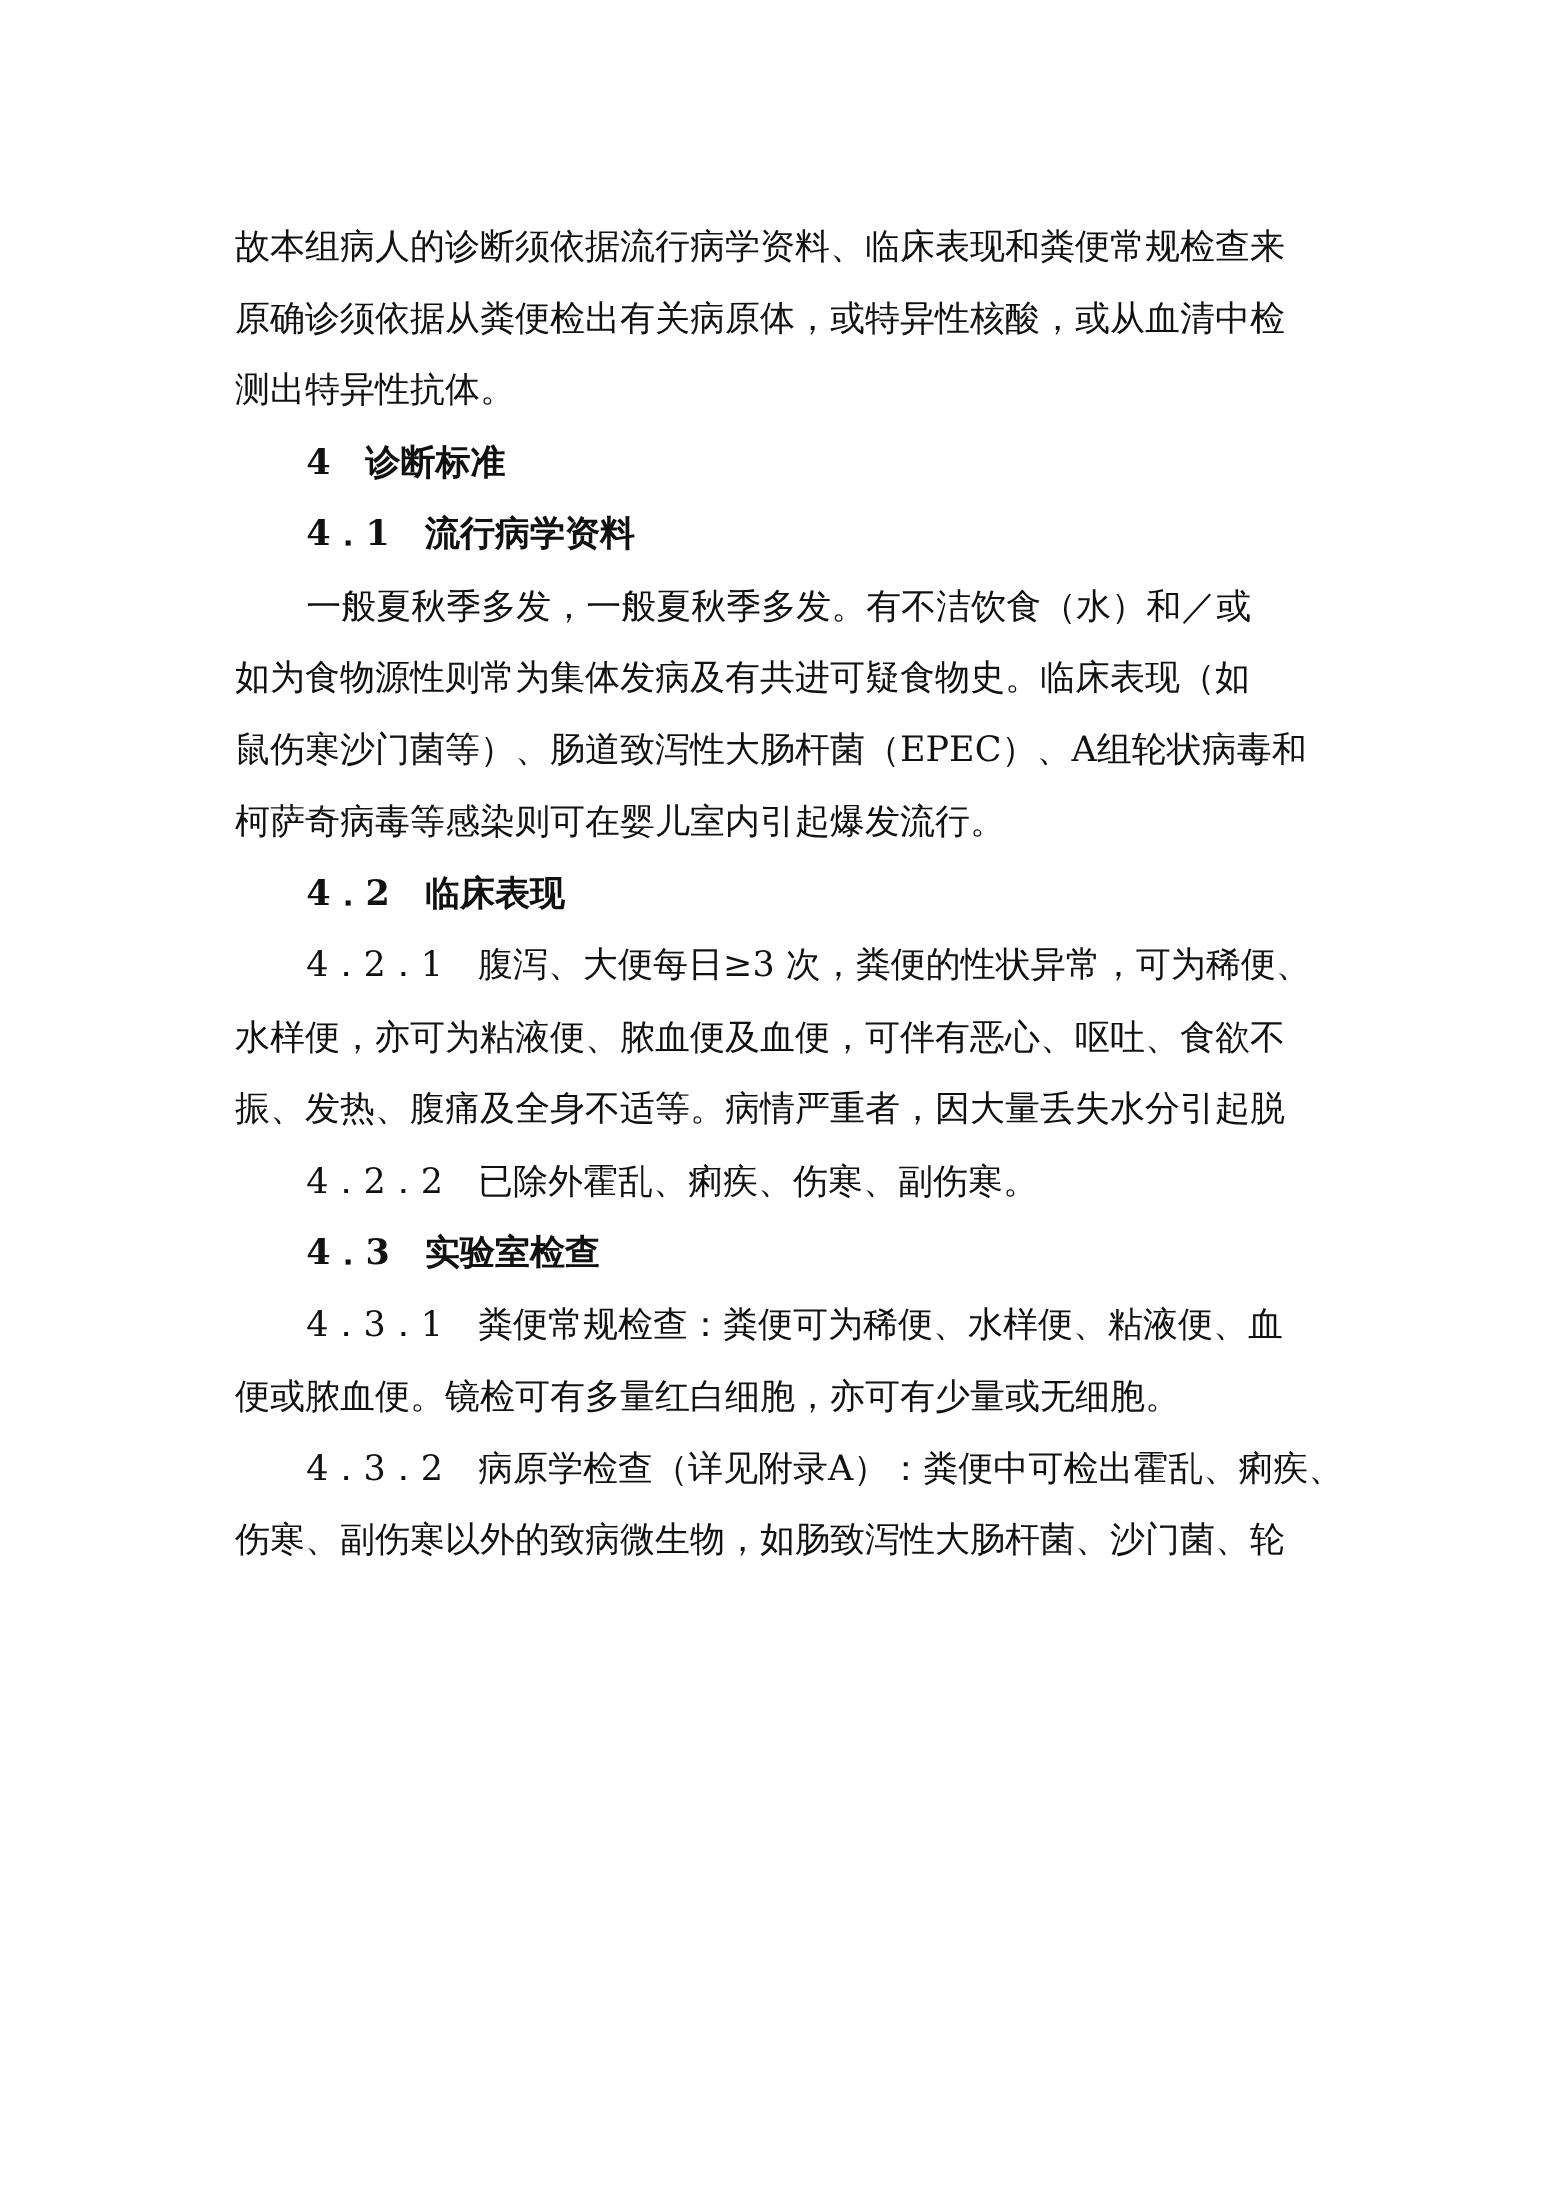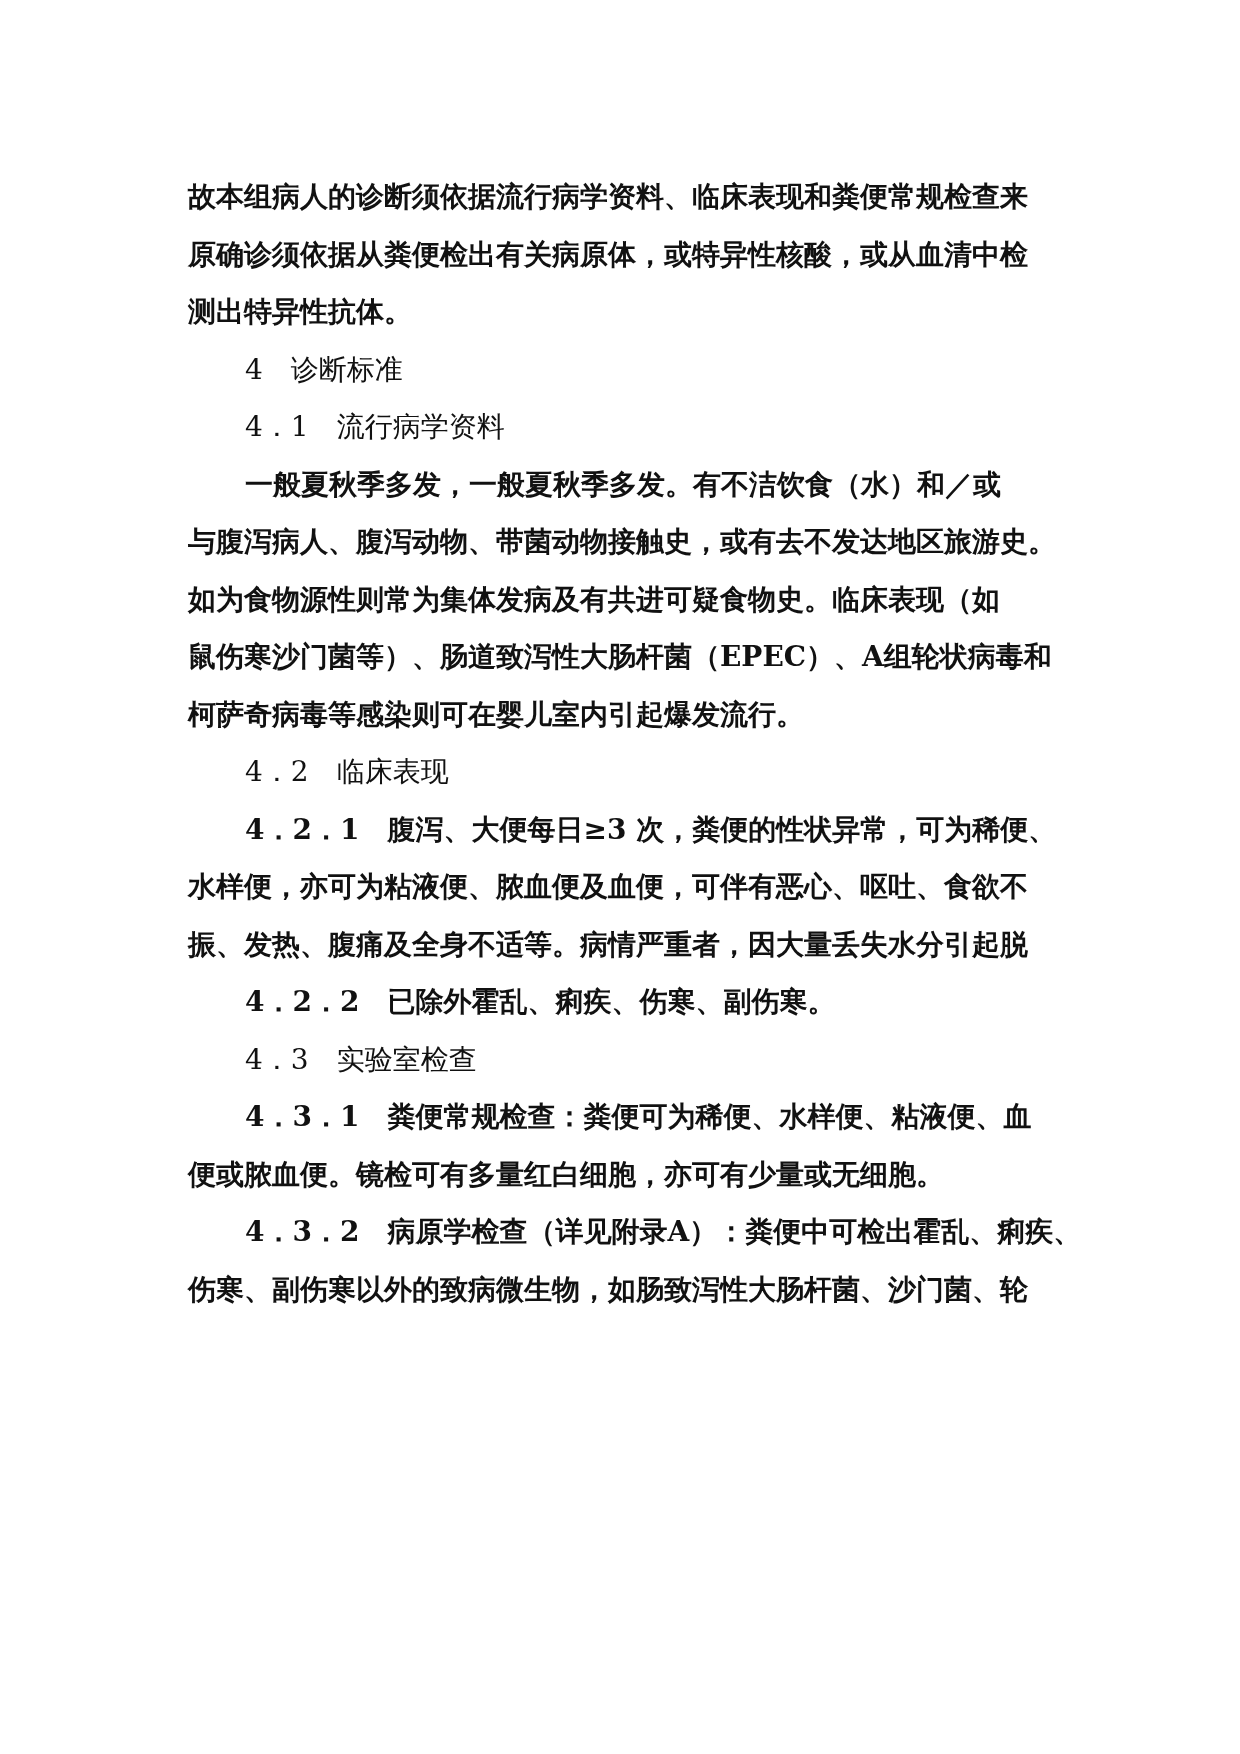--- a/index.html
+++ b/index.html
@@ -7,42 +7,41 @@
   .page {
     position: absolute;
     left: 188px;
     top: 168px;
     width: 866px;
     font-family: "DejaVu Serif", "Liberation Serif", serif;
     font-size: 28px;
     line-height: 57.5px;
     color: #111111;
   }
-  .p { margin: 0; text-align: justify; text-align-last: left; font-weight: bold; }
-  .heading { margin: 0; padding-left: 57px; white-space: pre; }
+  .p { margin: 0; text-align: justify; text-align-last: left; }
+  .heading { margin: 0; padding-left: 57px; white-space: pre; font-weight: bold; }
   .line { display: block; white-space: nowrap; }
 </style>
 </head>
 <body>
 
 <div class="page">
 
   <p class="p">
     <span class="line">故本组病人的诊断须依据流行病学资料、临床表现和粪便常规检查来</span>
     <span class="line">原确诊须依据从粪便检出有关病原体，或特异性核酸，或从血清中检</span>
     <span class="line">测出特异性抗体。</span>
   </p>
 
   <p class="heading"><span>4</span><span>　</span><span>诊断标准</span></p>
 
   <p class="heading"><span>4．1</span><span>　</span><span>流行病学资料</span></p>
 
   <p class="p">
     <span class="line" style="padding-left:57px">一般夏秋季多发，一般夏秋季多发。有不洁饮食（水）和／或</span>
-    <span class="line">与腹泻病人、腹泻动物、带菌动物接触史，或有去不发达地区旅游史。</span>
     <span class="line">如为食物源性则常为集体发病及有共进可疑食物史。临床表现（如</span>
     <span class="line">鼠伤寒沙门菌等）、肠道致泻性大肠杆菌（EPEC）、A组轮状病毒和</span>
     <span class="line">柯萨奇病毒等感染则可在婴儿室内引起爆发流行。</span>
   </p>
 
   <p class="heading"><span>4．2</span><span>　</span><span>临床表现</span></p>
 
   <p class="p">
     <span class="line" style="padding-left:57px">4．2．1　腹泻、大便每日≥3 次，粪便的性状异常，可为稀便、</span>
     <span class="line">水样便，亦可为粘液便、脓血便及血便，可伴有恶心、呕吐、食欲不</span>

